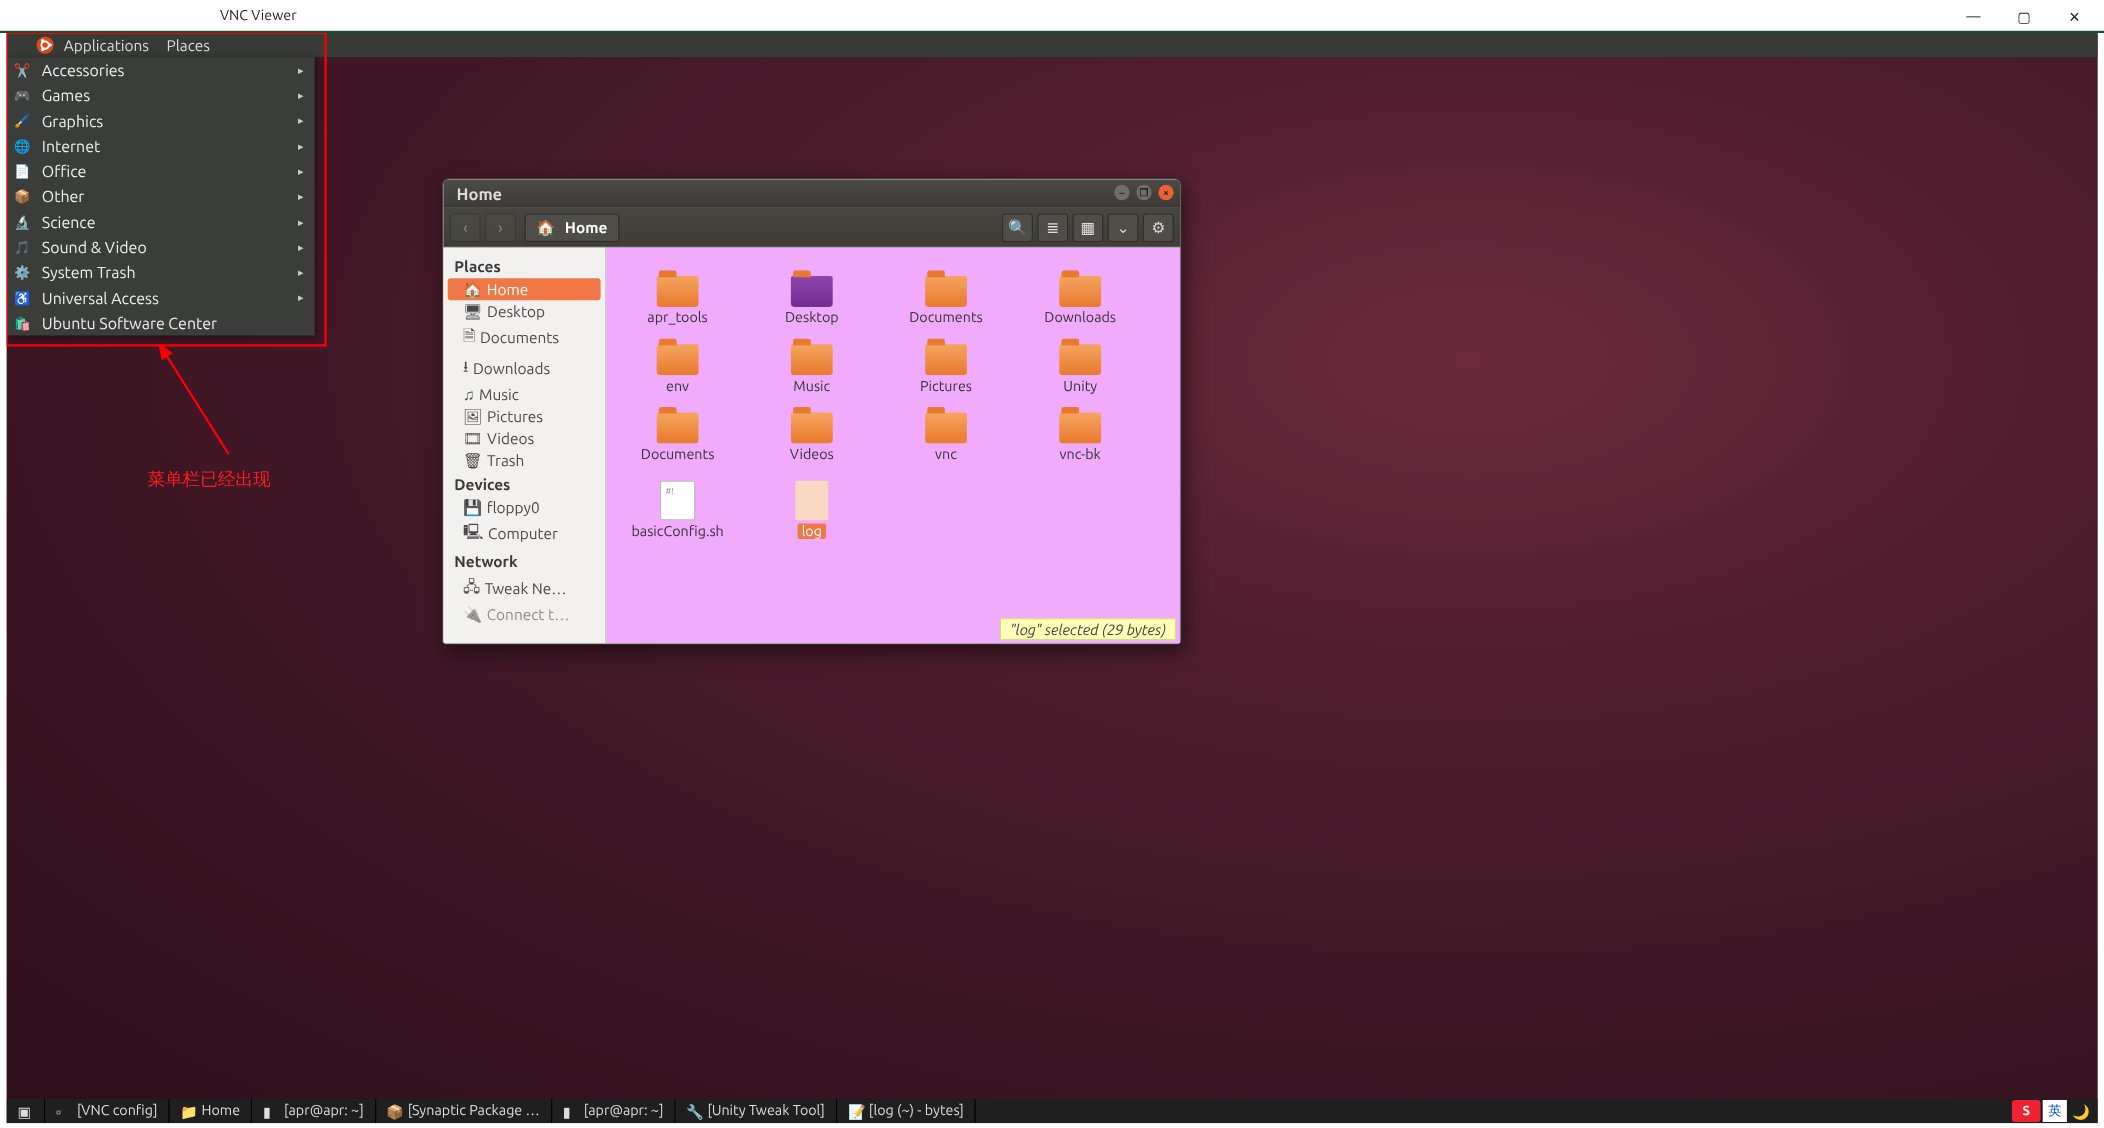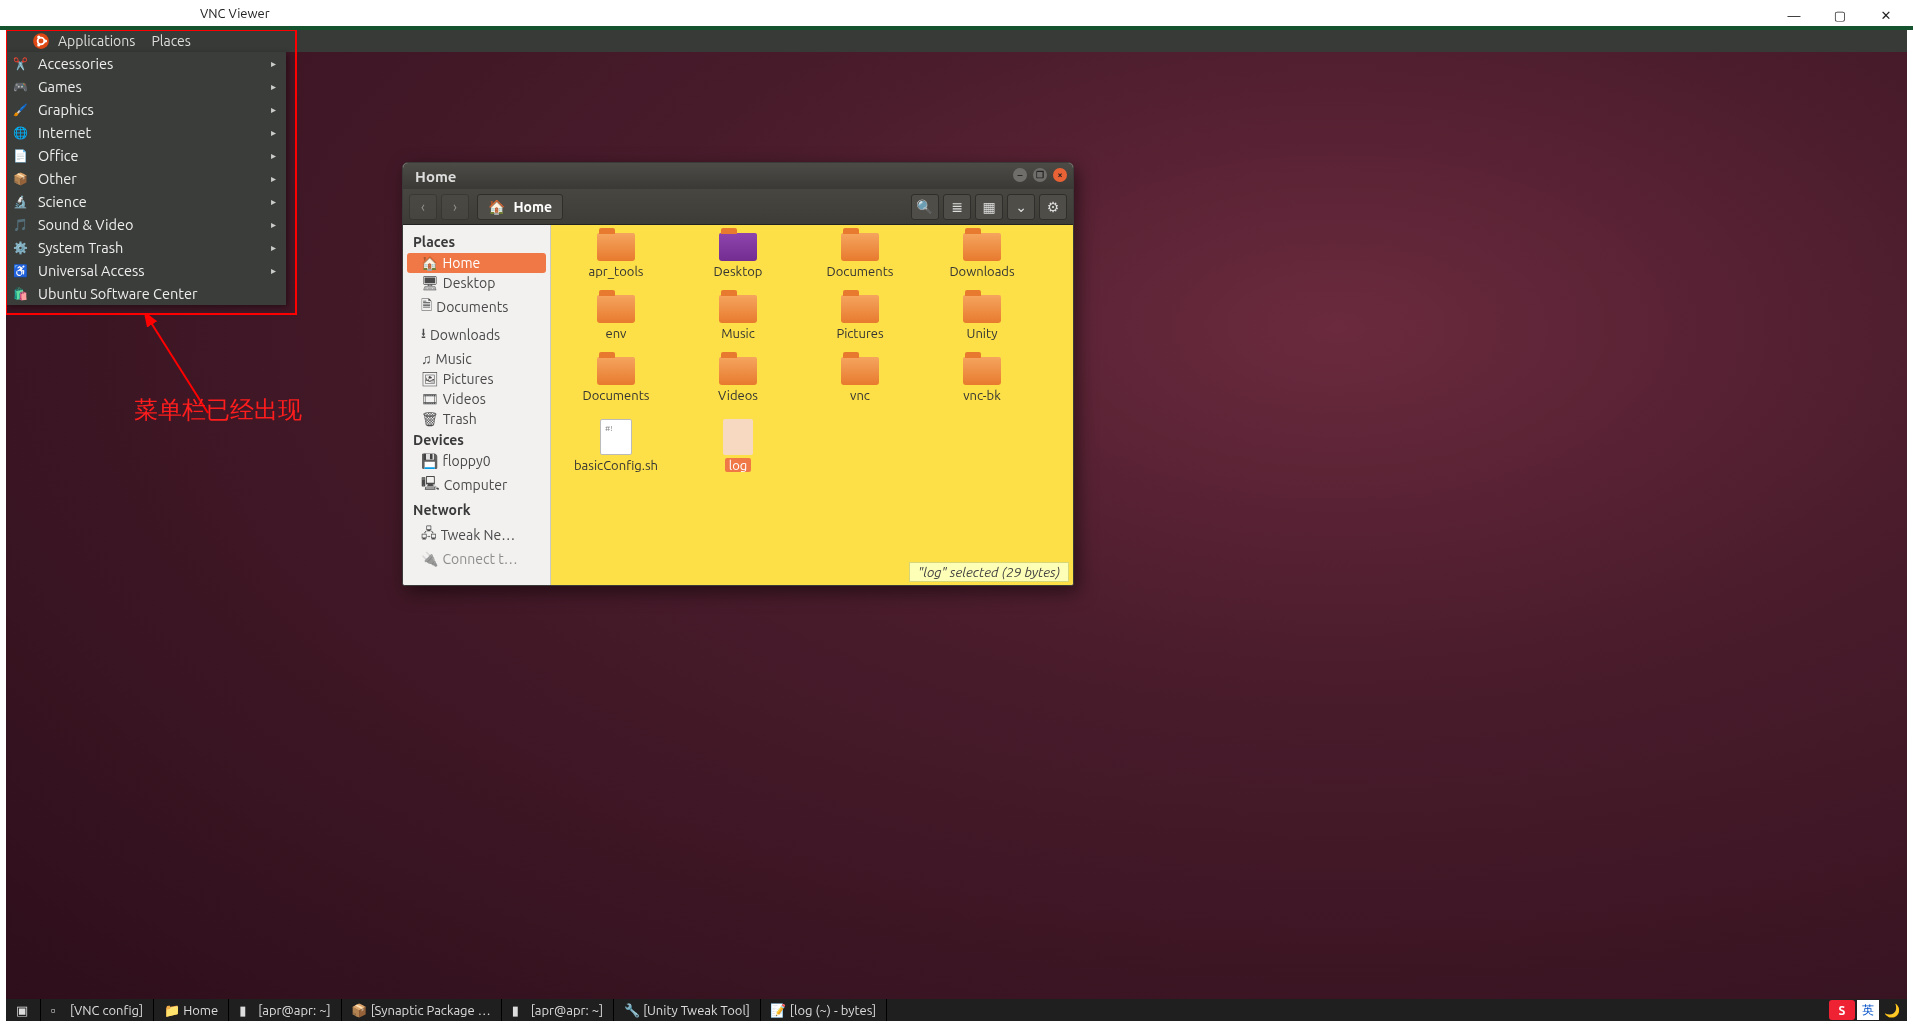--- a/index.html
+++ b/index.html
@@ -1,19 +1,19 @@
 <!DOCTYPE html>
 <html><head>
 <meta charset="utf-8">
 <style>
   * { margin: 0; padding: 0; box-sizing: border-box; font-family: "Ubuntu", "Segoe UI", Arial, sans-serif; }
   body { width: 1913px; height: 1025px; background: #fff; overflow: hidden; position: relative; }
 
   
-  .win-titlebar { position: absolute; top: 0; left: 0; right: 0; height: 30px; background: #fff; display: flex; align-items: center; font-size: 13px; color: #222; border-bottom: 4px solid #14532d; }
+  .win-titlebar { position: absolute; top: 0; left: 0; right: 0; height: 30px; background: #fff; display: flex; align-items: center; font-size: 13px; color: #222; border-bottom: 2px solid #14532d; }
   .win-title { margin-left: 200px; }
   .win-controls { position: absolute; right: 4px; top: 0; display: flex; }
   .win-btn { width: 46px; height: 30px; display: flex; align-items: center; justify-content: center; font-size: 13px; }
 
   
   .vnc-area { position: absolute; top: 30px; left: 6px; right: 6px; bottom: 4px; background: radial-gradient(ellipse at 70% 30%, #6b2a3e 0%, #4a1c2c 35%, #2d0e1a 100%); overflow: hidden; }
 
   
   .gnome-panel { position: absolute; top: 0; left: 0; right: 0; height: 22px; background: #373a36; color: #ddd; display: flex; align-items: center; font-size: 14px; padding-left: 22px; }
   .panel-item { padding: 0 8px; cursor: pointer; }
@@ -21,39 +21,39 @@
 
   
   .app-menu { position: absolute; top: 22px; left: 0; width: 280px; background: #3a3d39; color: #eee; font-size: 14.5px; box-shadow: 2px 2px 6px rgba(0,0,0,0.4); }
   .menu-row { display: flex; align-items: center; height: 23px; padding: 0 10px 0 6px; cursor: pointer; }
   .menu-icon { width: 18px; height: 18px; margin-right: 8px; display: inline-flex; align-items:center; justify-content:center; font-size: 12px; }
   .menu-arrow { margin-left: auto; font-size: 10px; color: #ccc; }
 
   
   .red-box { position: absolute; top: -1px; left: -1px; width: 292px; height: 286px; border: 2px solid #f00; pointer-events: none; }
   .red-arrow { position: absolute; top: 283px; left: 132px; pointer-events:none; }
-  .red-text { position: absolute; top: 364px; left: 128px; color: #ff1d1d; font-size: 24px; font-family: Liberation Sans, sans-serif; }
+  .red-text { position: absolute; top: 396px; left: 128px; color: #ff1d1d; font-size: 16px; font-family: Liberation Sans, sans-serif; }
 
   
   .nautilus { position: absolute; top: 132px; left: 396px; width: 672px; height: 424px; background: #f2f1f0; border: 1px solid #3a3a38; border-radius: 6px 6px 3px 3px; box-shadow: 4px 6px 18px rgba(0,0,0,0.5); overflow: hidden; }
   .naut-title { height: 26px; background: linear-gradient(#4c4b46,#3a3935); color: #ddd; display:flex; align-items:center; padding-left:12px; font-size:15px; font-weight:600; }
   .naut-win-btns { position:absolute; right:6px; top:5px; display:flex; gap:6px; }
   .naut-dot { width:14px; height:14px; border-radius:50%; background:#5a5955; display:flex;align-items:center;justify-content:center;font-size:9px;color:#222; }
   .naut-dot.min{background:#6f6e6a;} .naut-dot.max{background:#6f6e6a;} .naut-dot.close{background:#e96236;}
   .naut-toolbar { height:36px; background: linear-gradient(#474640,#3d3c37); display:flex; align-items:center; padding:0 6px; gap:4px; border-bottom:1px solid #222;}
   .tb-btn { width:28px; height:26px; background:#4e4d48; border:1px solid #2f2e2a; border-radius:3px; color:#ddd; display:flex;align-items:center;justify-content:center; font-size:14px; cursor:pointer;}
   .tb-btn.disabled{opacity:.5;}
   .tb-path { display:flex; align-items:center; background:#4e4d48; border:1px solid #2f2e2a; border-radius:3px; height:26px; padding:0 10px; color:#fff; font-size:14px; gap:8px; margin-left:4px;}
   .tb-spacer{flex:1;}
   .naut-body { position:absolute; top:62px; bottom:0; left:0; right:0; display:flex; }
   .naut-sidebar { width:148px; background:#f2f1f0; border-right:1px solid #cac9c6; padding:6px 0; overflow:hidden; font-size:14px; color:#4a4a4a;}
   .sb-heading{ font-weight:700; padding:3px 10px; color:#3a3a3a;}
   .sb-item{ padding:2px 10px 2px 18px; display:flex; align-items:center; gap:4px; cursor:pointer;}
   .sb-item.active{ background:#f07746; color:#fff; border-radius:3px; margin:0 4px; padding-left:14px;}
-  .naut-content { flex:1; background:#fde047; position:relative; padding:8px 4px; }
+  .naut-content { flex:1; background:#f0abfc; position:relative; padding:26px 4px; }
   .icon-grid { display:grid; grid-template-columns: repeat(4, 122px); grid-auto-rows: 62px; gap:0 0; justify-content:start; }
   .fi { display:flex; flex-direction:column; align-items:center; font-size:13px; color:#333; cursor:pointer; }
   .fi .folder { width:38px; height:28px; background:linear-gradient(#f5a55f,#e77a2e); border-radius:2px 2px 3px 3px; position:relative; margin-bottom:3px;}
   .fi .folder::before{content:"";position:absolute;top:-5px;left:2px;width:16px;height:6px;background:#e77a2e;border-radius:2px 2px 0 0;}
   .fi-label{ text-align:center; line-height:1.1; max-width:110px;}
   .fi.sel .fi-label{ background:#f07746; color:#fff; padding:0 4px; border-radius:2px;}
   .file-sh{ width:32px; height:36px; background:#fff; border:1px solid #bbb; border-radius:2px; margin-bottom:3px; position:relative;}
   .file-sh::after{content:"#!";position:absolute;top:4px;left:4px;font-size:8px;color:#888;}
   .file-log{ width:30px; height:36px; background:#f6d9c0; border-radius:2px; margin-bottom:3px; position:relative;}
   .status-bar { position:absolute; bottom:3px; right:4px; background:#feffb7; border:1px solid #d6d77a; font-size:13.5px; padding:1px 8px; color:#444; font-style:italic;}

